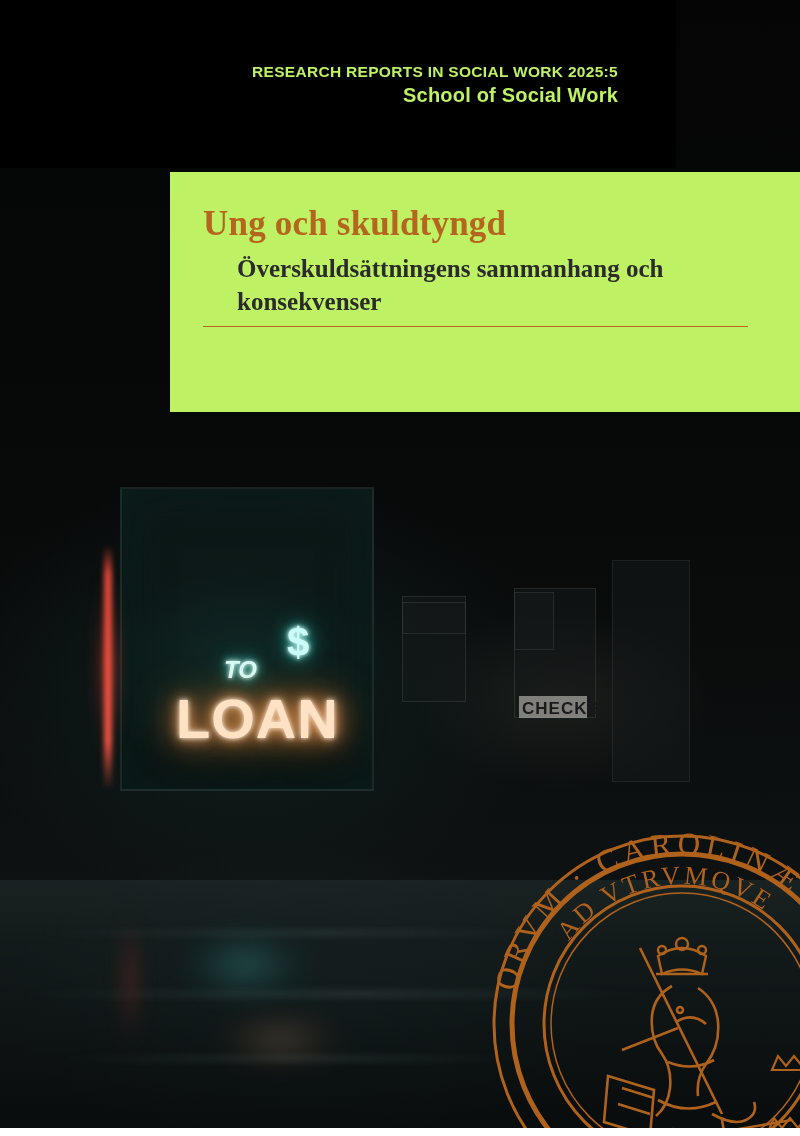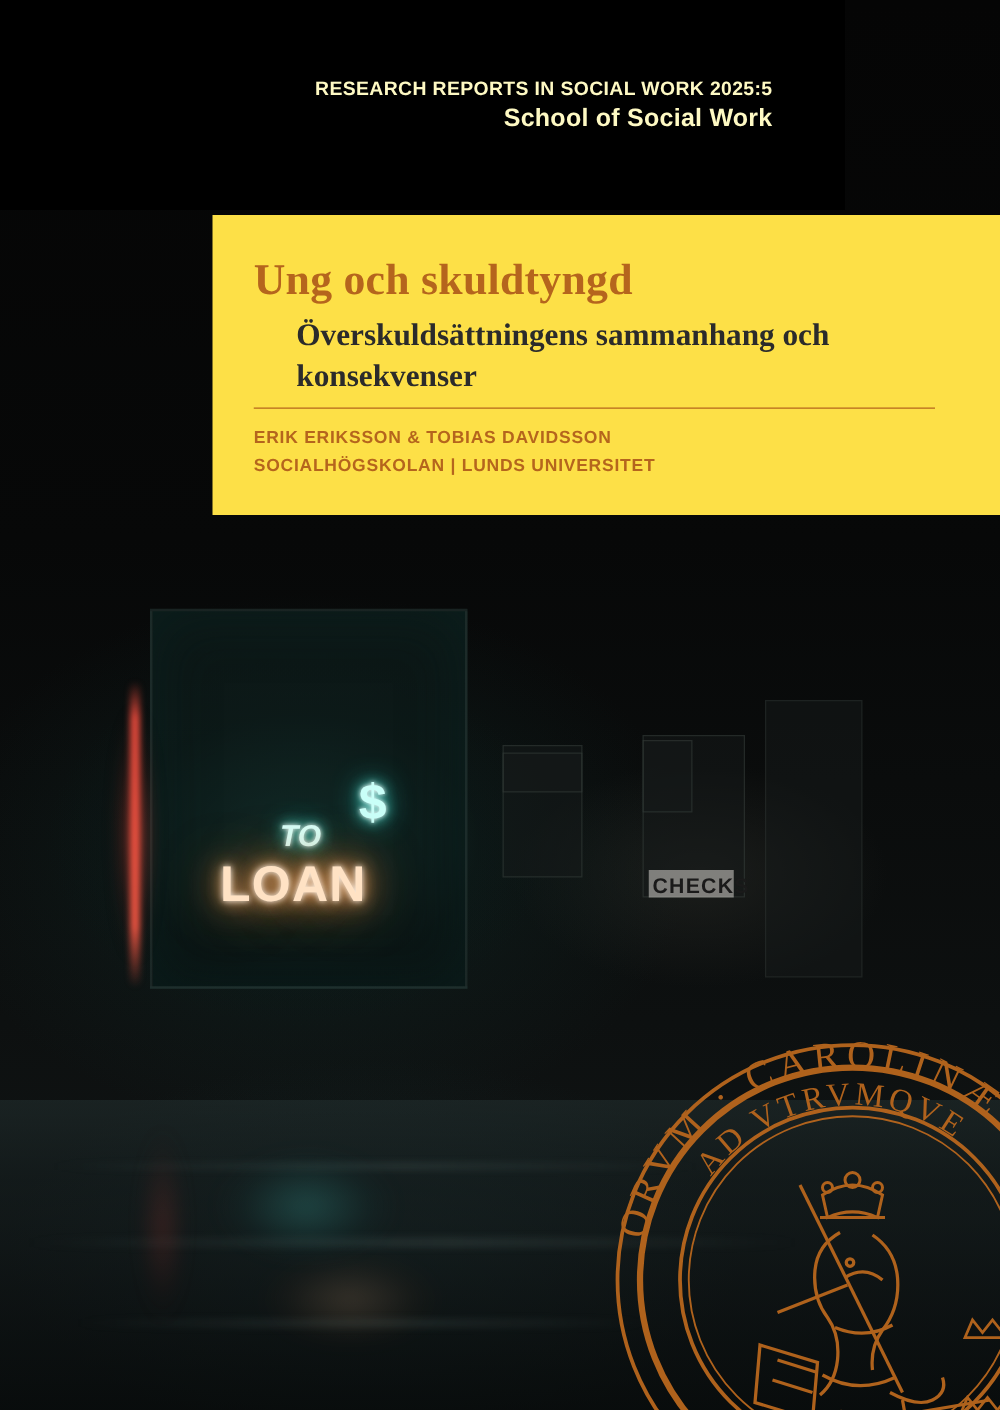--- a/index.html
+++ b/index.html
@@ -144,37 +144,37 @@
     font-size: 24px;
     font-style: italic;
     color: #d6fffb;
     text-shadow:
       0 0 4px #ffffff,
       0 0 10px #66f2e3,
       0 0 20px #23c4b6;
   }
   .neon-loan {
     left: 176px; top: 686px;
-    font-size: 40px;
+    font-size: 56px;
     letter-spacing: 1px;
     color: #ffe2c4;
     text-shadow:
       0 0 5px #fff6ec,
       0 0 13px #ffb877,
       0 0 28px #ff9040,
       0 0 46px #c96a20;
   }
 
   
   .header {
     position: absolute;
     left: 0; top: 0;
     width: 676px; height: 168px;
     background: #000000;
-    color: #fef9c3;
+    color: #bef264;
     text-align: right;
   }
   .header-inner {
     position: absolute;
     right: 58px;
     top: 62px;
     line-height: 1.32;
   }
   .hdr-line1 {
     font-size: 15.5px;
@@ -185,21 +185,21 @@
     font-size: 20px;
     font-weight: bold;
     letter-spacing: 0.2px;
   }
 
   
   .title-card {
     position: absolute;
     left: 170px; top: 172px;
     width: 630px; height: 240px;
-    background: #fde047;
+    background: #bef264;
   }
   .title-main {
     position: absolute;
     left: 33px; top: 32px;
     font-family: "Liberation Serif", serif;
     font-weight: bold;
     font-size: 35px;
     color: #b5651d;
     letter-spacing: 0.2px;
   }
@@ -286,24 +286,20 @@
     <div class="header-inner">
       <div class="hdr-line1">RESEARCH REPORTS IN SOCIAL WORK 2025:5</div>
       <div class="hdr-line2">School of Social Work</div>
     </div>
   </div>
 
   <div class="title-card">
     <div class="title-main">Ung och skuldtyngd</div>
     <div class="title-sub">Överskuldsättningens sammanhang och konsekvenser</div>
     <div class="title-rule"></div>
-    <div class="authors">
-      <div>ERIK ERIKSSON &amp; TOBIAS DAVIDSSON</div>
-      <div>SOCIALHÖGSKOLAN | LUNDS UNIVERSITET</div>
-    </div>
   </div>
 
   <div class="seal">
     <svg viewBox="0 0 420 420" width="420" height="420" aria-hidden="true">
       <defs>
         <path id="arcTop" d="M 40 210 A 170 170 0 0 1 380 210" fill="none"></path>
         <path id="arcInner" d="M 70 210 A 140 140 0 0 1 350 210" fill="none"></path>
       </defs>
       <circle cx="210" cy="210" r="188" fill="none" stroke="#b5651d" stroke-width="3"></circle>
       <circle cx="210" cy="210" r="170" fill="none" stroke="#b5651d" stroke-width="5"></circle>

